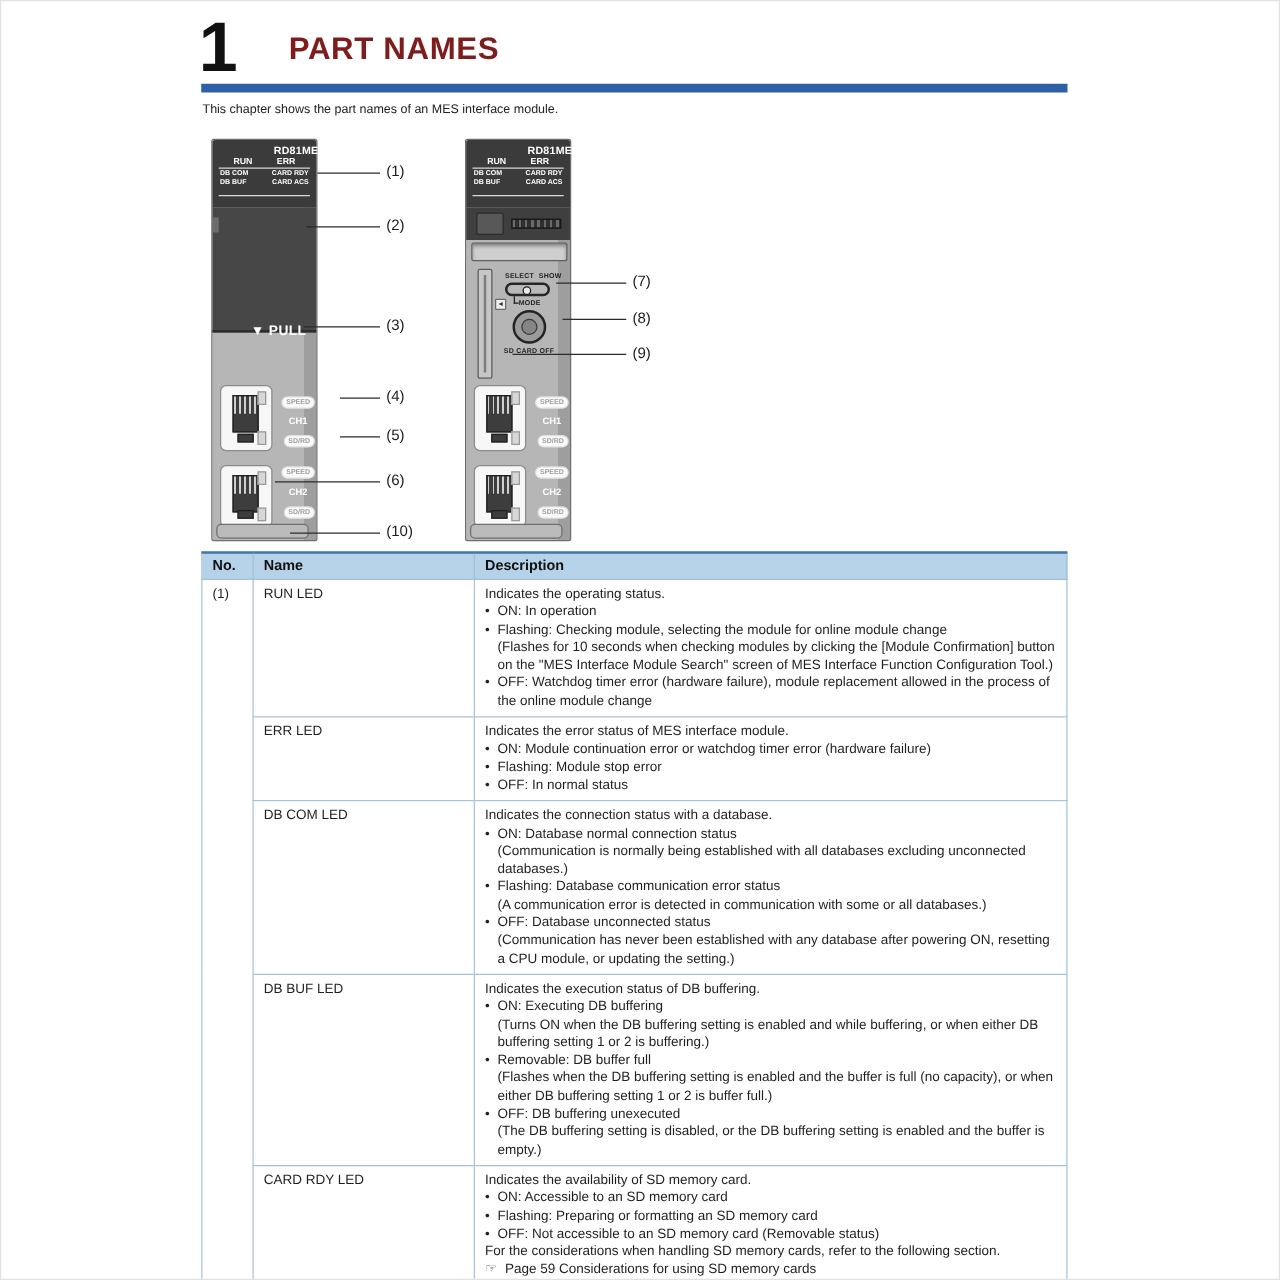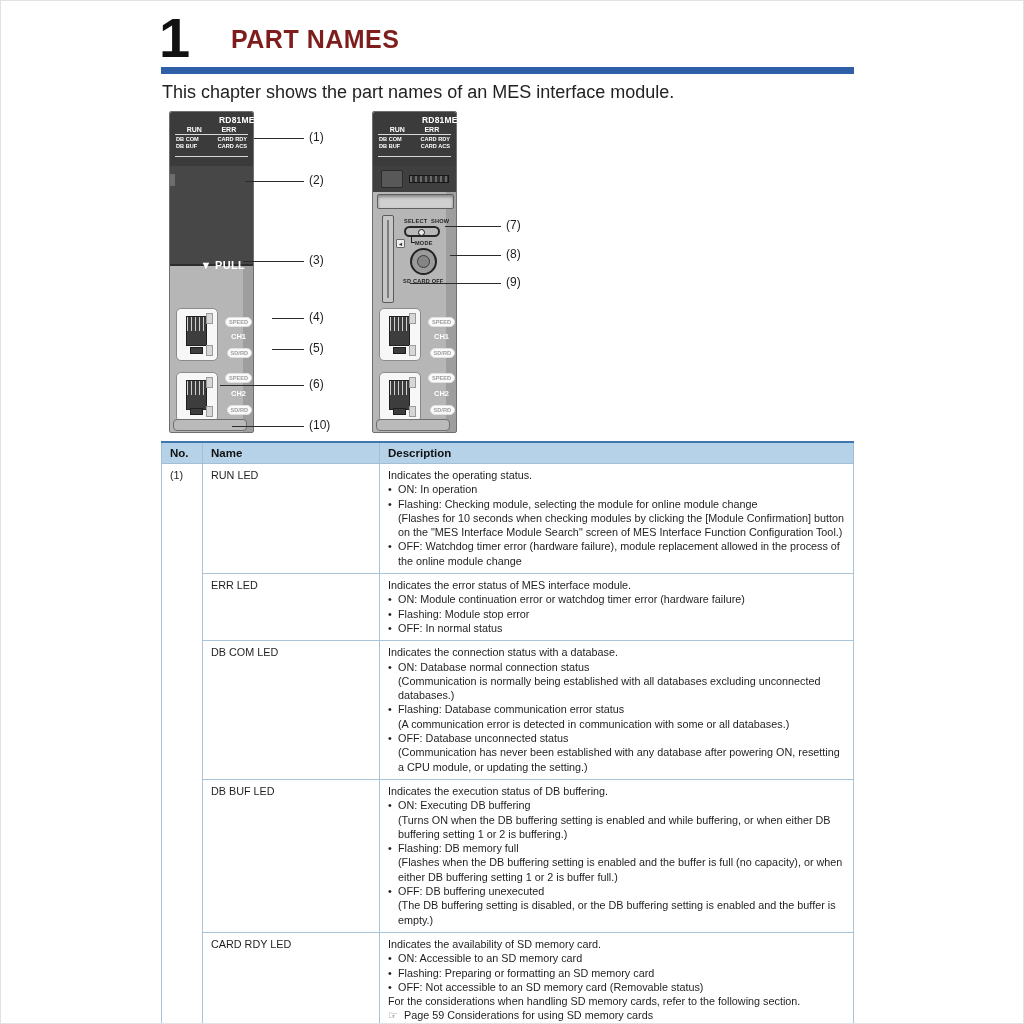--- a/index.html
+++ b/index.html
@@ -16,21 +16,21 @@
     font-size:56px; font-weight:bold; letter-spacing:-2px; color:#111;
   }
   .chapter-title {
     position:absolute; left:230px; top:24px;
     font-size:25px; font-weight:bold; letter-spacing:0.5px; color:#7f1d1d;
   }
   .title-rule {
     position:absolute; left:160px; top:66px; width:693px; height:7px;
     background:#2f5fa7;
   }
-  .intro { position:absolute; left:161px; top:81px; font-size:18px; color:#222; }
+  .intro { position:absolute; left:161px; top:81px; font-size:10px; color:#222; }
 
   
   .module {
     position:absolute; top:110px; width:85px; height:322px;
     background:linear-gradient(90deg,#b6b6b6 0 88%, #9e9e9e 88%);
     border:1px solid #6f6f6f; border-radius:2px;
   }
   .mod-left  { left:168px; }
   .mod-right { left:371px; }
 
@@ -390,21 +390,21 @@
             </div>
             <div class="desc-line bullet">
               <span class="marker">•</span>
               <span class="txt">ON: Executing DB buffering</span>
             </div>
             <div class="desc-line cont">
               <span class="txt">(Turns ON when the DB buffering setting is enabled and while buffering, or when either DB buffering setting 1 or 2 is buffering.)</span>
             </div>
             <div class="desc-line bullet">
               <span class="marker">•</span>
-              <span class="txt">Flashing: DB memory full</span>
+              <span class="txt">Removable: DB buffer full</span>
             </div>
             <div class="desc-line cont">
               <span class="txt">(Flashes when the DB buffering setting is enabled and the buffer is full (no capacity), or when either DB buffering setting 1 or 2 is buffer full.)</span>
             </div>
             <div class="desc-line bullet">
               <span class="marker">•</span>
               <span class="txt">OFF: DB buffering unexecuted</span>
             </div>
             <div class="desc-line cont">
               <span class="txt">(The DB buffering setting is disabled, or the DB buffering setting is enabled and the buffer is empty.)</span>

